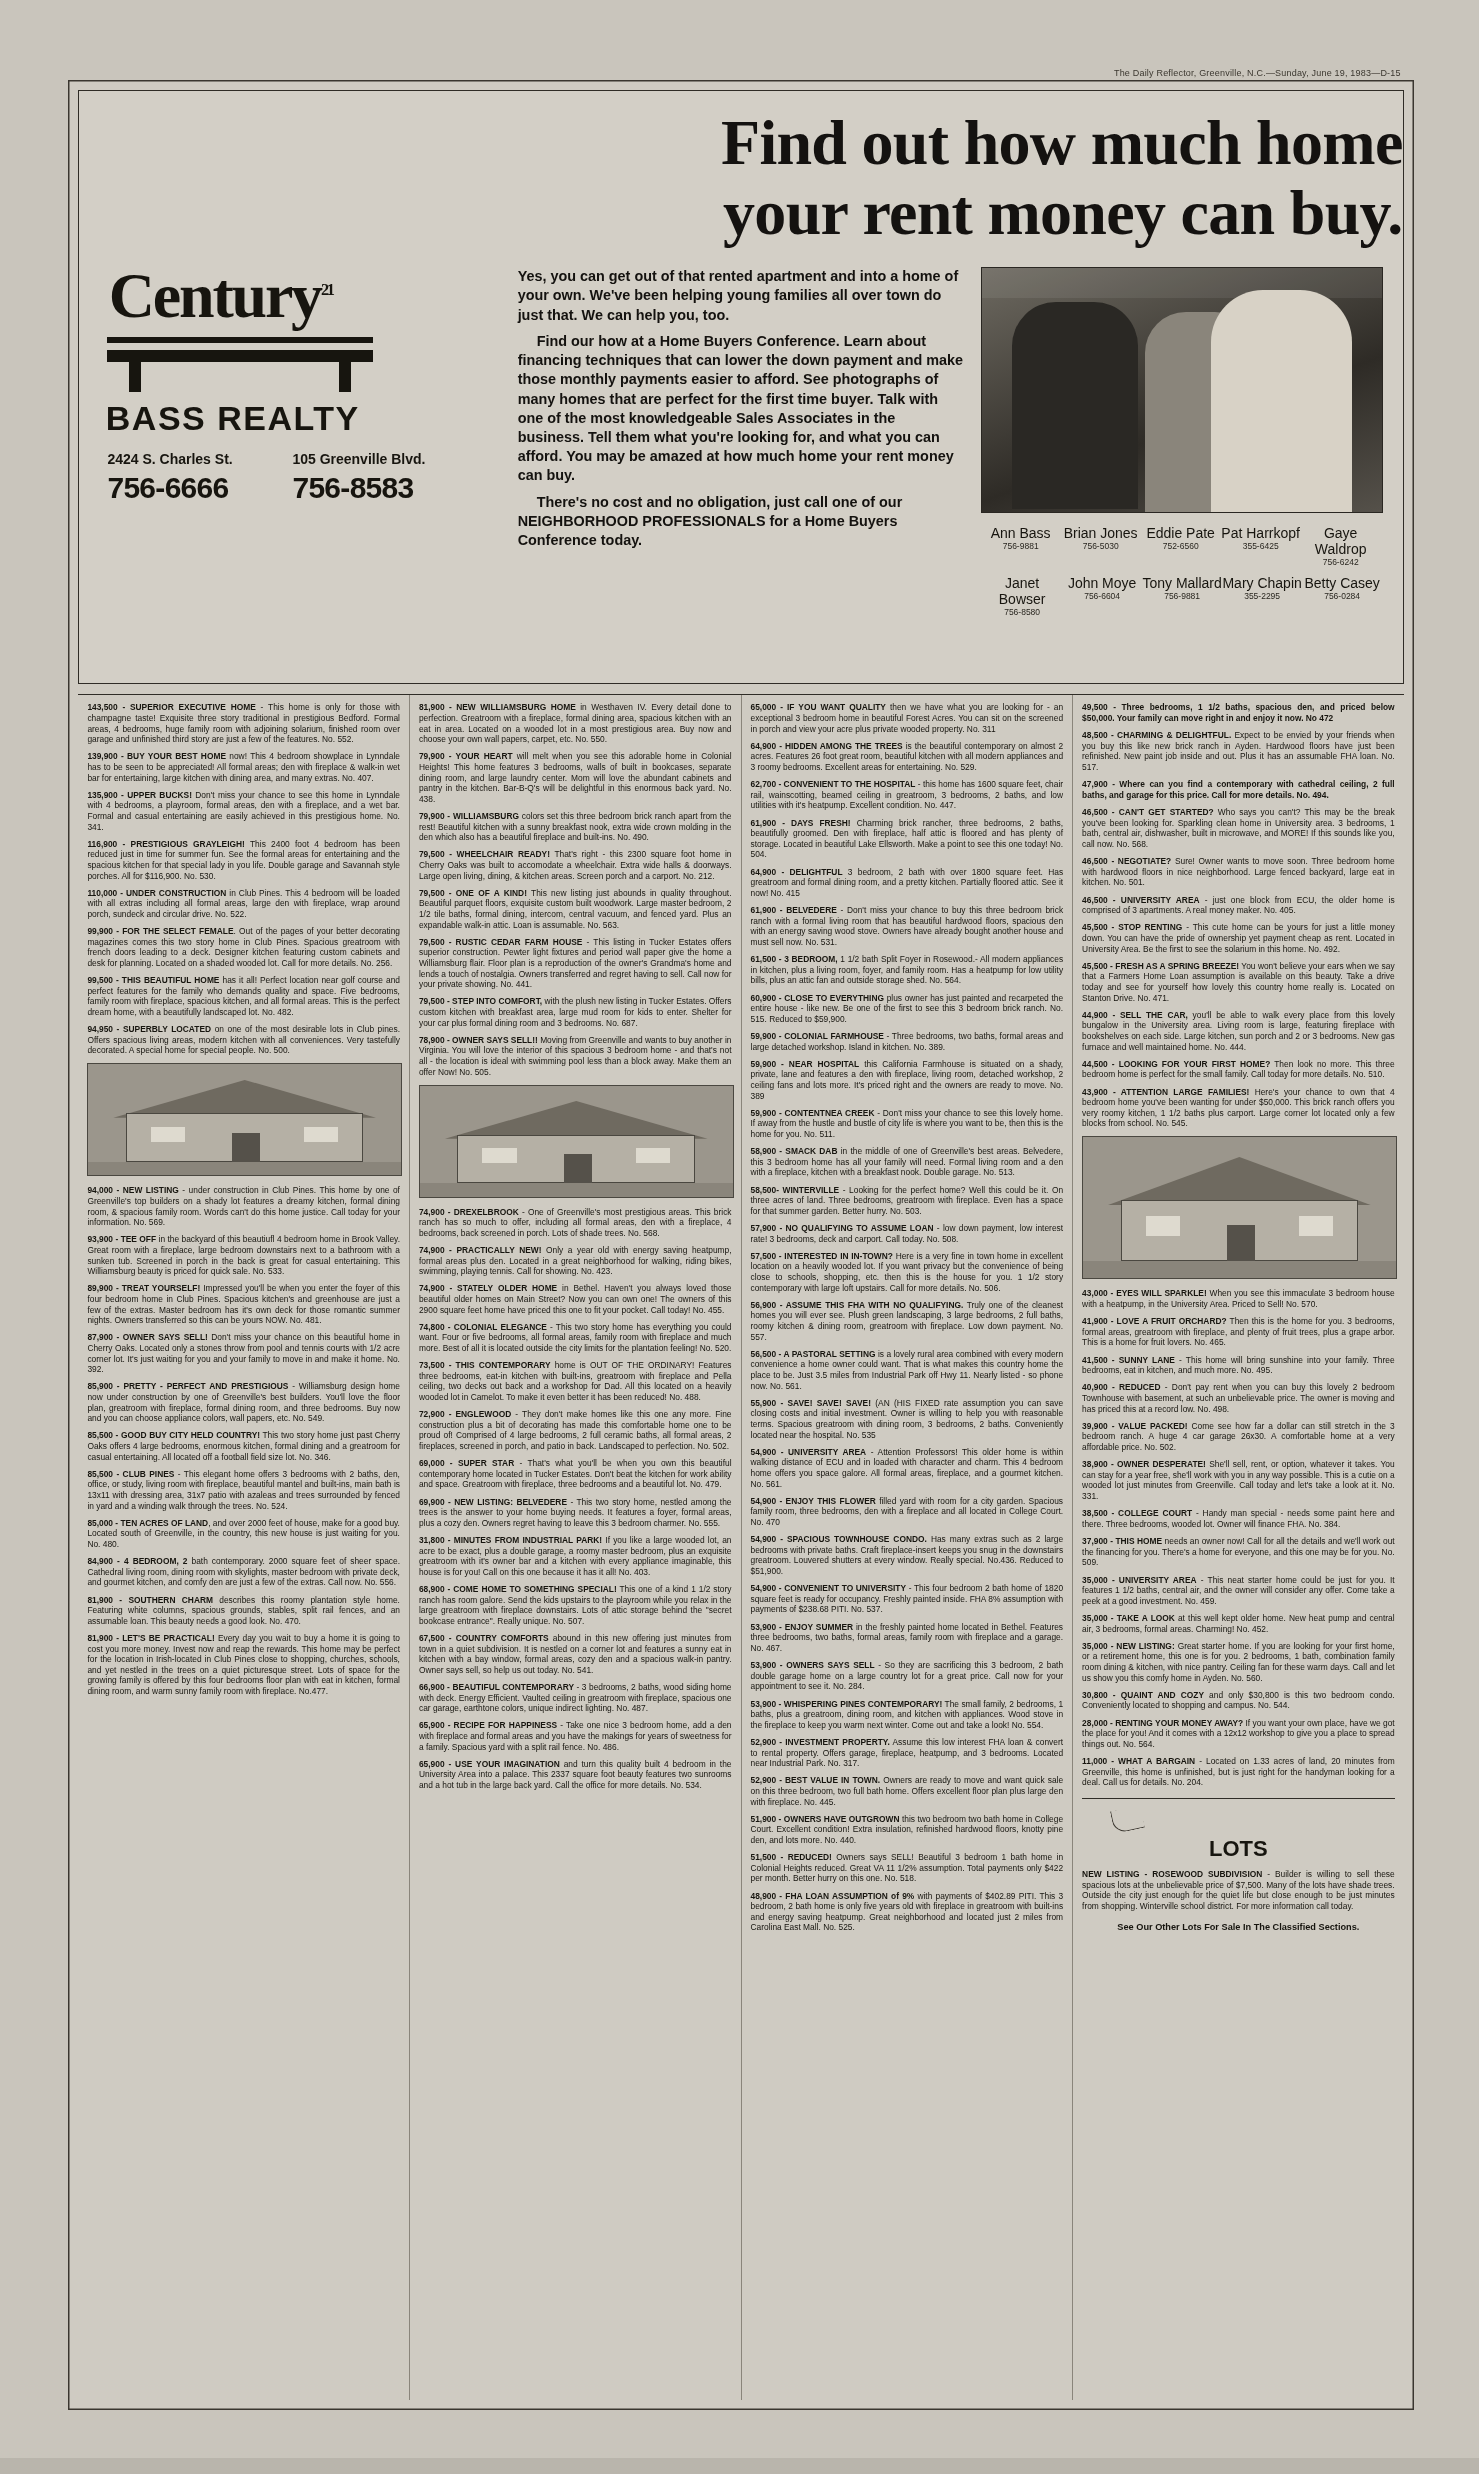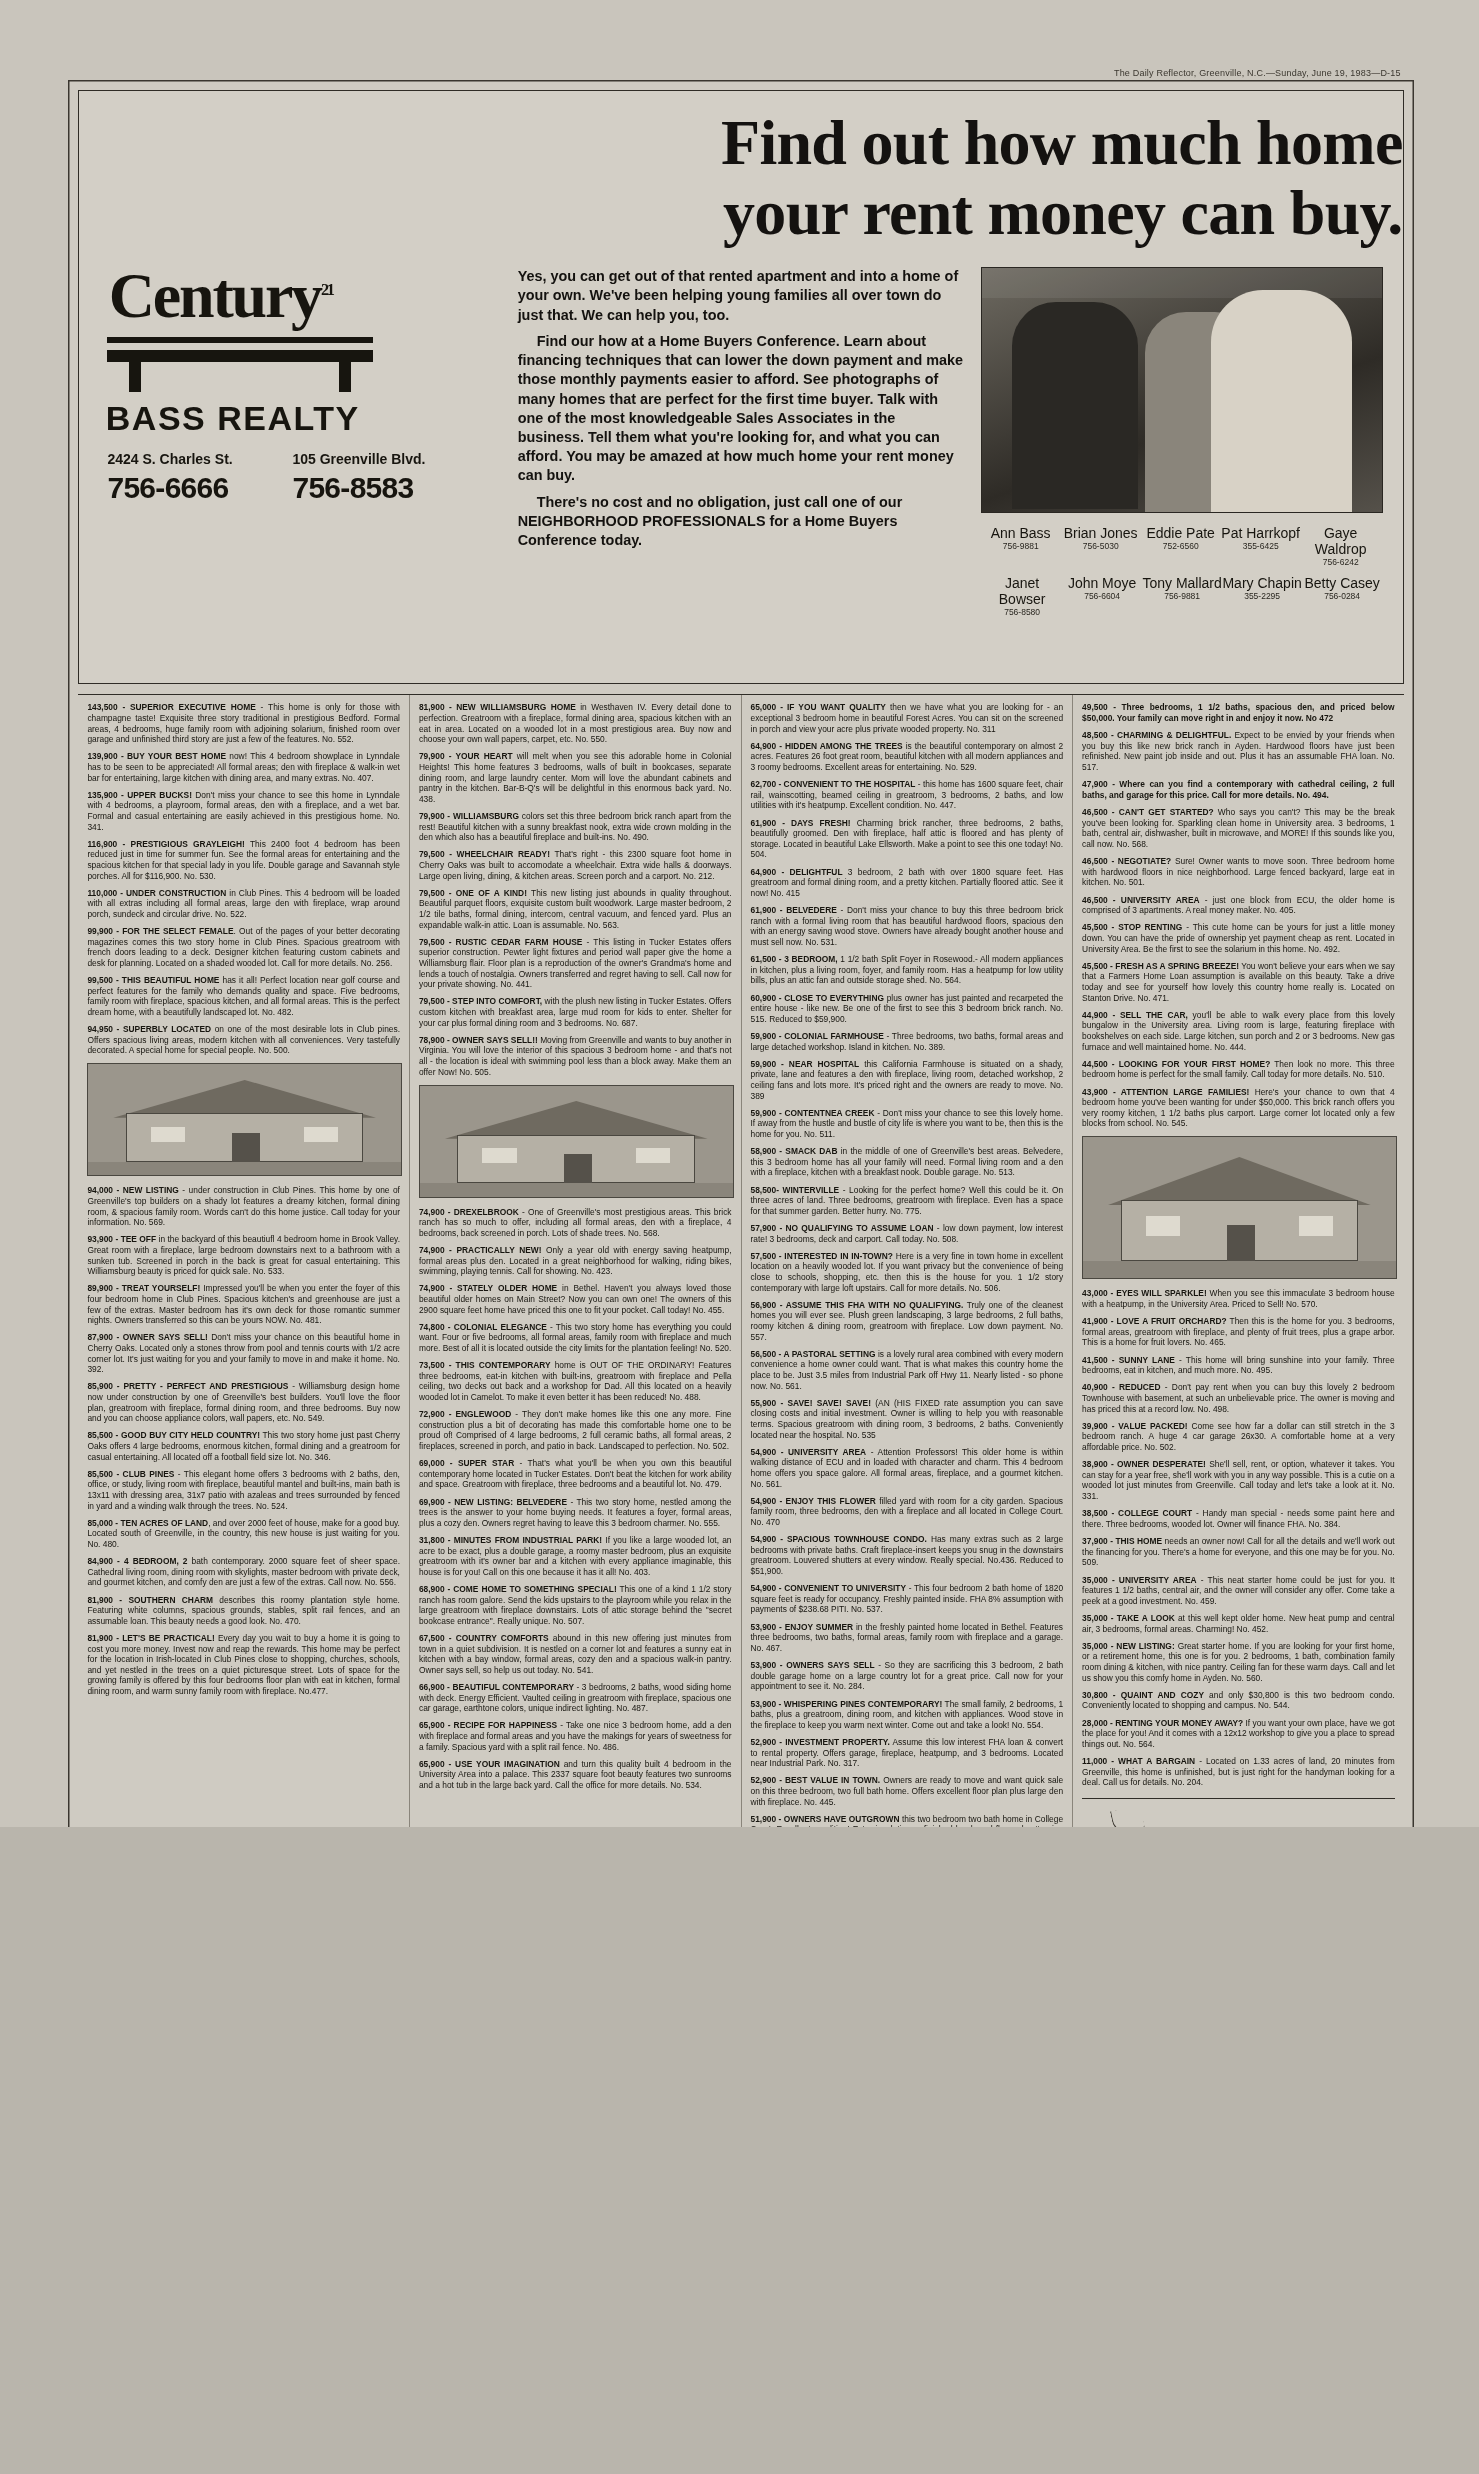--- a/index.html
+++ b/index.html
@@ -1,17 +1,17 @@
 <!DOCTYPE html>
 <html style="font-size:12px"><head>
 <meta charset="utf-8">
 <style>
   html,body{margin:0;padding:0;background:#b9b5ac;}
   body{font-family:"Liberation Serif", serif;}
-  .page{width:1480px;height:1827px;position:relative;background:#c9c5bc;overflow:hidden;}
+  .page{width:1480px;height:2458px;position:relative;background:#c9c5bc;overflow:hidden;}
   .paper{position:absolute;left:68px;top:80px;width:1346px;height:2330px;background:#cfcbc2;
          box-shadow:0 0 0 1.5px #3a362f inset;}
   .masthead{position:absolute;right:13.3px;top:-12px;font-size:9px;color:#3b372f;letter-spacing:0.2px;
             font-family:"Liberation Sans", sans-serif;}
   .topbox{position:absolute;left:10.4px;top:10.4px;right:10.4px;height:592px;border:1.5px solid #2f2c26;background:#d3cfc6;}
   .headline{text-align:right;padding-top:19px;}
   .headline .l1,.headline .l2{font-family:"Liberation Serif", serif;font-weight:bold;color:#141210;
       letter-spacing:-0.7px;line-height:1.02;}
   .headline .l1{font-size:64px;}
   .headline .l2{font-size:64px;margin-top:4.4px;}
@@ -239,21 +239,21 @@
           <div class="ad"><b>62,700 - CONVENIENT TO THE HOSPITAL</b><span> - this home has 1600 square feet, chair rail, wainscotting, beamed ceiling in greatroom, 3 bedrooms, 2 baths, and low utilities with it's heatpump. Excellent condition. No. 447.</span></div>
           <div class="ad"><b>61,900 - DAYS FRESH!</b><span> Charming brick rancher, three bedrooms, 2 baths, beautifully groomed. Den with fireplace, half attic is floored and has plenty of storage. Located in beautiful Lake Ellsworth. Make a point to see this one today! No. 504.</span></div>
           <div class="ad"><b>64,900 - DELIGHTFUL</b><span> 3 bedroom, 2 bath with over 1800 square feet. Has greatroom and formal dining room, and a pretty kitchen. Partially floored attic. See it now! No. 415</span></div>
           <div class="ad"><b>61,900 - BELVEDERE</b><span> - Don't miss your chance to buy this three bedroom brick ranch with a formal living room that has beautiful hardwood floors, spacious den with an energy saving wood stove. Owners have already bought another house and must sell now. No. 531.</span></div>
           <div class="ad"><b>61,500 - 3 BEDROOM,</b><span> 1 1/2 bath Split Foyer in Rosewood.- All modern appliances in kitchen, plus a living room, foyer, and family room. Has a heatpump for low utility bills, plus an attic fan and outside storage shed. No. 564.</span></div>
           <div class="ad"><b>60,900 - CLOSE TO EVERYTHING</b><span> plus owner has just painted and recarpeted the entire house - like new. Be one of the first to see this 3 bedroom brick ranch. No. 515. Reduced to $59,900.</span></div>
           <div class="ad"><b>59,900 - COLONIAL FARMHOUSE</b><span> - Three bedrooms, two baths, formal areas and large detached workshop. Island in kitchen. No. 389.</span></div>
           <div class="ad"><b>59,900 - NEAR HOSPITAL</b><span> this California Farmhouse is situated on a shady, private, lane and features a den with fireplace, living room, detached workshop, 2 ceiling fans and lots more. It's priced right and the owners are ready to move. No. 389</span></div>
           <div class="ad"><b>59,900 - CONTENTNEA CREEK</b><span> - Don't miss your chance to see this lovely home. If away from the hustle and bustle of city life is where you want to be, then this is the home for you. No. 511.</span></div>
           <div class="ad"><b>58,900 - SMACK DAB</b><span> in the middle of one of Greenville's best areas. Belvedere, this 3 bedroom home has all your family will need. Formal living room and a den with a fireplace, kitchen with a breakfast nook. Double garage. No. 513.</span></div>
-          <div class="ad"><b>58,500- WINTERVILLE</b><span> - Looking for the perfect home? Well this could be it. On three acres of land. Three bedrooms, greatroom with fireplace. Even has a space for that summer garden. Better hurry. No. 775.</span></div>
+          <div class="ad"><b>58,500- WINTERVILLE</b><span> - Looking for the perfect home? Well this could be it. On three acres of land. Three bedrooms, greatroom with fireplace. Even has a space for that summer garden. Better hurry. No. 503.</span></div>
           <div class="ad"><b>57,900 - NO QUALIFYING TO ASSUME LOAN</b><span> - low down payment, low interest rate! 3 bedrooms, deck and carport. Call today. No. 508.</span></div>
           <div class="ad"><b>57,500 - INTERESTED IN IN-TOWN?</b><span> Here is a very fine in town home in excellent location on a heavily wooded lot. If you want privacy but the convenience of being close to schools, shopping, etc. then this is the house for you. 1 1/2 story contemporary with large loft upstairs. Call for more details. No. 506.</span></div>
           <div class="ad"><b>56,900 - ASSUME THIS FHA WITH NO QUALIFYING.</b><span> Truly one of the cleanest homes you will ever see. Plush green landscaping, 3 large bedrooms, 2 full baths, roomy kitchen &amp; dining room, greatroom with fireplace. Low down payment. No. 557.</span></div>
           <div class="ad"><b>56,500 - A PASTORAL SETTING</b><span> is a lovely rural area combined with every modern convenience a home owner could want. That is what makes this country home the place to be. Just 3.5 miles from Industrial Park off Hwy 11. Nearly listed - so phone now. No. 561.</span></div>
           <div class="ad"><b>55,900 - SAVE! SAVE! SAVE!</b><span> (AN (HIS FIXED rate assumption you can save closing costs and initial investment. Owner is willing to help you with reasonable terms. Spacious greatroom with dining room, 3 bedrooms, 2 baths. Conveniently located near the hospital. No. 535</span></div>
           <div class="ad"><b>54,900 - UNIVERSITY AREA</b><span> - Attention Professors! This older home is within walking distance of ECU and in loaded with character and charm. This 4 bedroom home offers you space galore. All formal areas, fireplace, and a gourmet kitchen. No. 561.</span></div>
           <div class="ad"><b>54,900 - ENJOY THIS FLOWER</b><span> filled yard with room for a city garden. Spacious family room, three bedrooms, den with a fireplace and all located in College Court. No. 470</span></div>
           <div class="ad"><b>54,900 - SPACIOUS TOWNHOUSE CONDO.</b><span> Has many extras such as 2 large bedrooms with private baths. Craft fireplace-insert keeps you snug in the downstairs greatroom. Louvered shutters at every window. Really special. No.436.  Reduced to $51,900.</span></div>
           <div class="ad"><b>54,900 - CONVENIENT TO UNIVERSITY</b><span> - This four bedroom 2 bath home of 1820 square feet is ready for occupancy. Freshly painted inside. FHA 8% assumption with payments of $238.68 PITI. No. 537.</span></div>
           <div class="ad"><b>53,900 - ENJOY SUMMER</b><span> in the freshly painted home located in Bethel. Features three bedrooms, two baths, formal areas, family room with fireplace and a garage. No. 467.</span></div>

